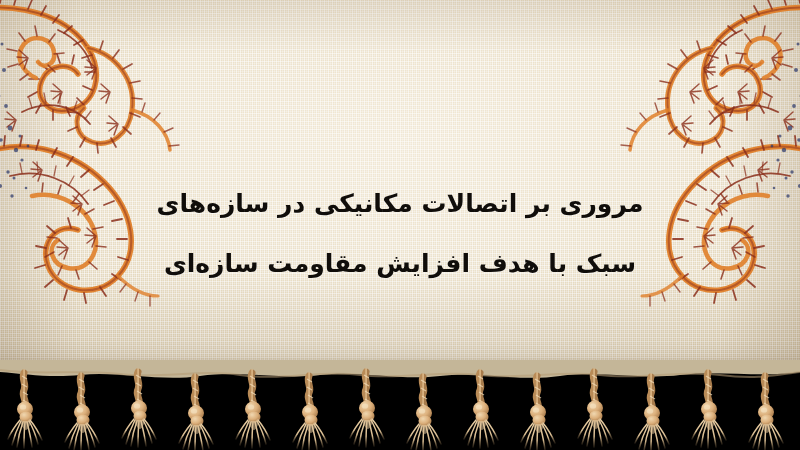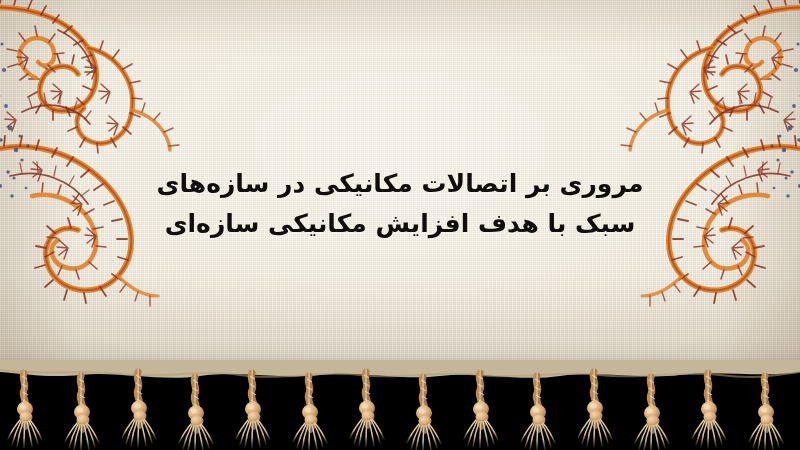--- a/index.html
+++ b/index.html
@@ -85,20 +85,21 @@
     display:block;
     font-family:"DejaVu Sans","Liberation Sans",sans-serif;
     font-weight:700;
     font-size:25px;
     line-height:40px;
     color:#100d0a;
     letter-spacing:0px;
     direction:rtl;
     unicode-bidi:isolate;
     text-shadow:0 1px 0 rgba(255,255,255,.35);
+    margin-top:20px;
   }
 
   
   .fringe{position:absolute;left:0;top:360px;width:800px;height:90px;}
   .fringe svg{display:block;width:800px;height:90px;}
 </style>
 </head>
 <body>
 
 <div class="slide">
@@ -317,21 +318,21 @@
         <path d="M 126,276 C 140,290 152,296 166,296" stroke="#e0802a" stroke-width="3.2" opacity=".8"></path>
         <g stroke="#8b2f1c" stroke-width="1.4" opacity=".72">
           <path d="M 134,284 l -6,8 M 146,292 l -3,9 M 158,296 l 0,10"></path>
         </g>
       </g>
     </svg>
   </div>
 
   <div class="title-block">
     <span class="title-line">مروری بر اتصالات مکانیکی در سازه‌های</span>
-    <span class="title-line">سبک با هدف افزایش مکانیکی سازه‌ای</span>
+    <span class="title-line">سبک با هدف افزایش مقاومت سازه‌ای</span>
   </div>
 
   <div class="fringe">
     <svg viewBox="0 0 800 90" xmlns="http://www.w3.org/2000/svg" aria-hidden="true">
       <defs>
         <linearGradient id="cordG" x1="0" y1="0" x2="1" y2="0">
           <stop offset="0%" stop-color="#b98b57"></stop>
           <stop offset="35%" stop-color="#e9cb9f"></stop>
           <stop offset="70%" stop-color="#d0a571"></stop>
           <stop offset="100%" stop-color="#a87c4c"></stop>

